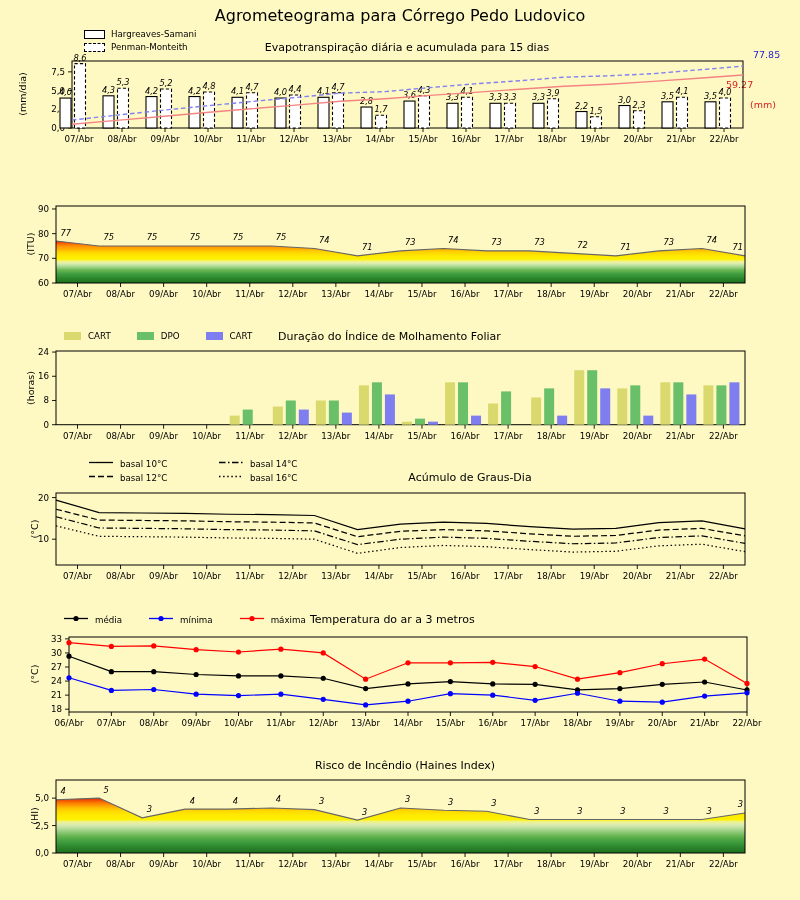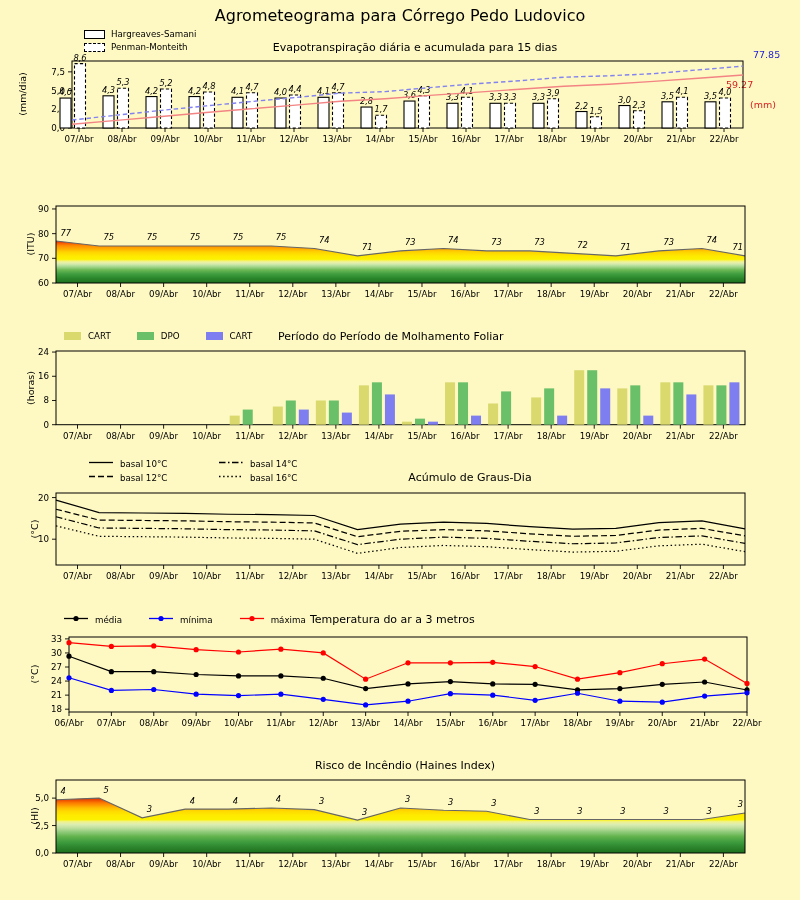--- a/index.html
+++ b/index.html
@@ -28,37 +28,37 @@
   <div class="abs" style="left:84px;top:29px;">
     <div class="legend-row">
       <span class="sw-bar" style="border-style: solid;"></span>
       <span>Hargreaves-Samani</span>
     </div>
     <div class="legend-row" style="margin-top:3px;">
       <span class="sw-bar" style="border-style: dashed;"></span>
       <span>Penman-Monteith</span>
     </div>
   </div>
-  <div class="abs chart-title ctr" style="left:115px;top:41px;width:600px;">Evapotranspiração diária e acumulada para 15 dias</div>
+  <div class="abs chart-title ctr" style="left:107px;top:41px;width:600px;">Evapotranspiração diária e acumulada para 15 dias</div>
   <div class="ylab" style="left:22px;top:94px;">(mm/dia)</div>
   <div class="abs acc-label" style="left:753px;top:49px;color:#2323d2;">77.85</div>
   <div class="abs acc-label" style="left:726px;top:79px;color:#d62222;">59.27</div>
   <div class="abs acc-label" style="left:750px;top:99px;color:#d62222;">(mm)</div>
 
   <div class="ylab" style="left:30px;top:244px;">(ITU)</div>
 
   <div class="abs legend-row" style="left:64px;top:331px;">
     <span class="sw-box" style="background: rgb(217, 217, 110);"></span>
     <span class="gap26">CART</span>
     <span class="sw-box" style="background: rgb(106, 191, 105);"></span>
     <span class="gap26">DPO</span>
     <span class="sw-box" style="background: rgb(126, 126, 241);"></span>
     <span>CART</span>
   </div>
-  <div class="abs chart-title" style="left:278px;top:330px;">Período do Período de Molhamento Foliar</div>
+  <div class="abs chart-title" style="left:278px;top:330px;">Duração do Índice de Molhamento Foliar</div>
   <div class="ylab" style="left:30px;top:388px;">(horas)</div>
 
   <div class="abs legend-row" style="left:88px;top:458px;">
     <span class="sw-line"><svg width="26" height="9">
           <line x1="1" y1="4.5" x2="25" y2="4.5" stroke="#000000" stroke-width="1.3"></line>
         </svg></span>
     <span>basal 10°C</span>
   </div>
   <div class="abs legend-row" style="left:88px;top:472px;">
     <span class="sw-line"><svg width="26" height="9">

